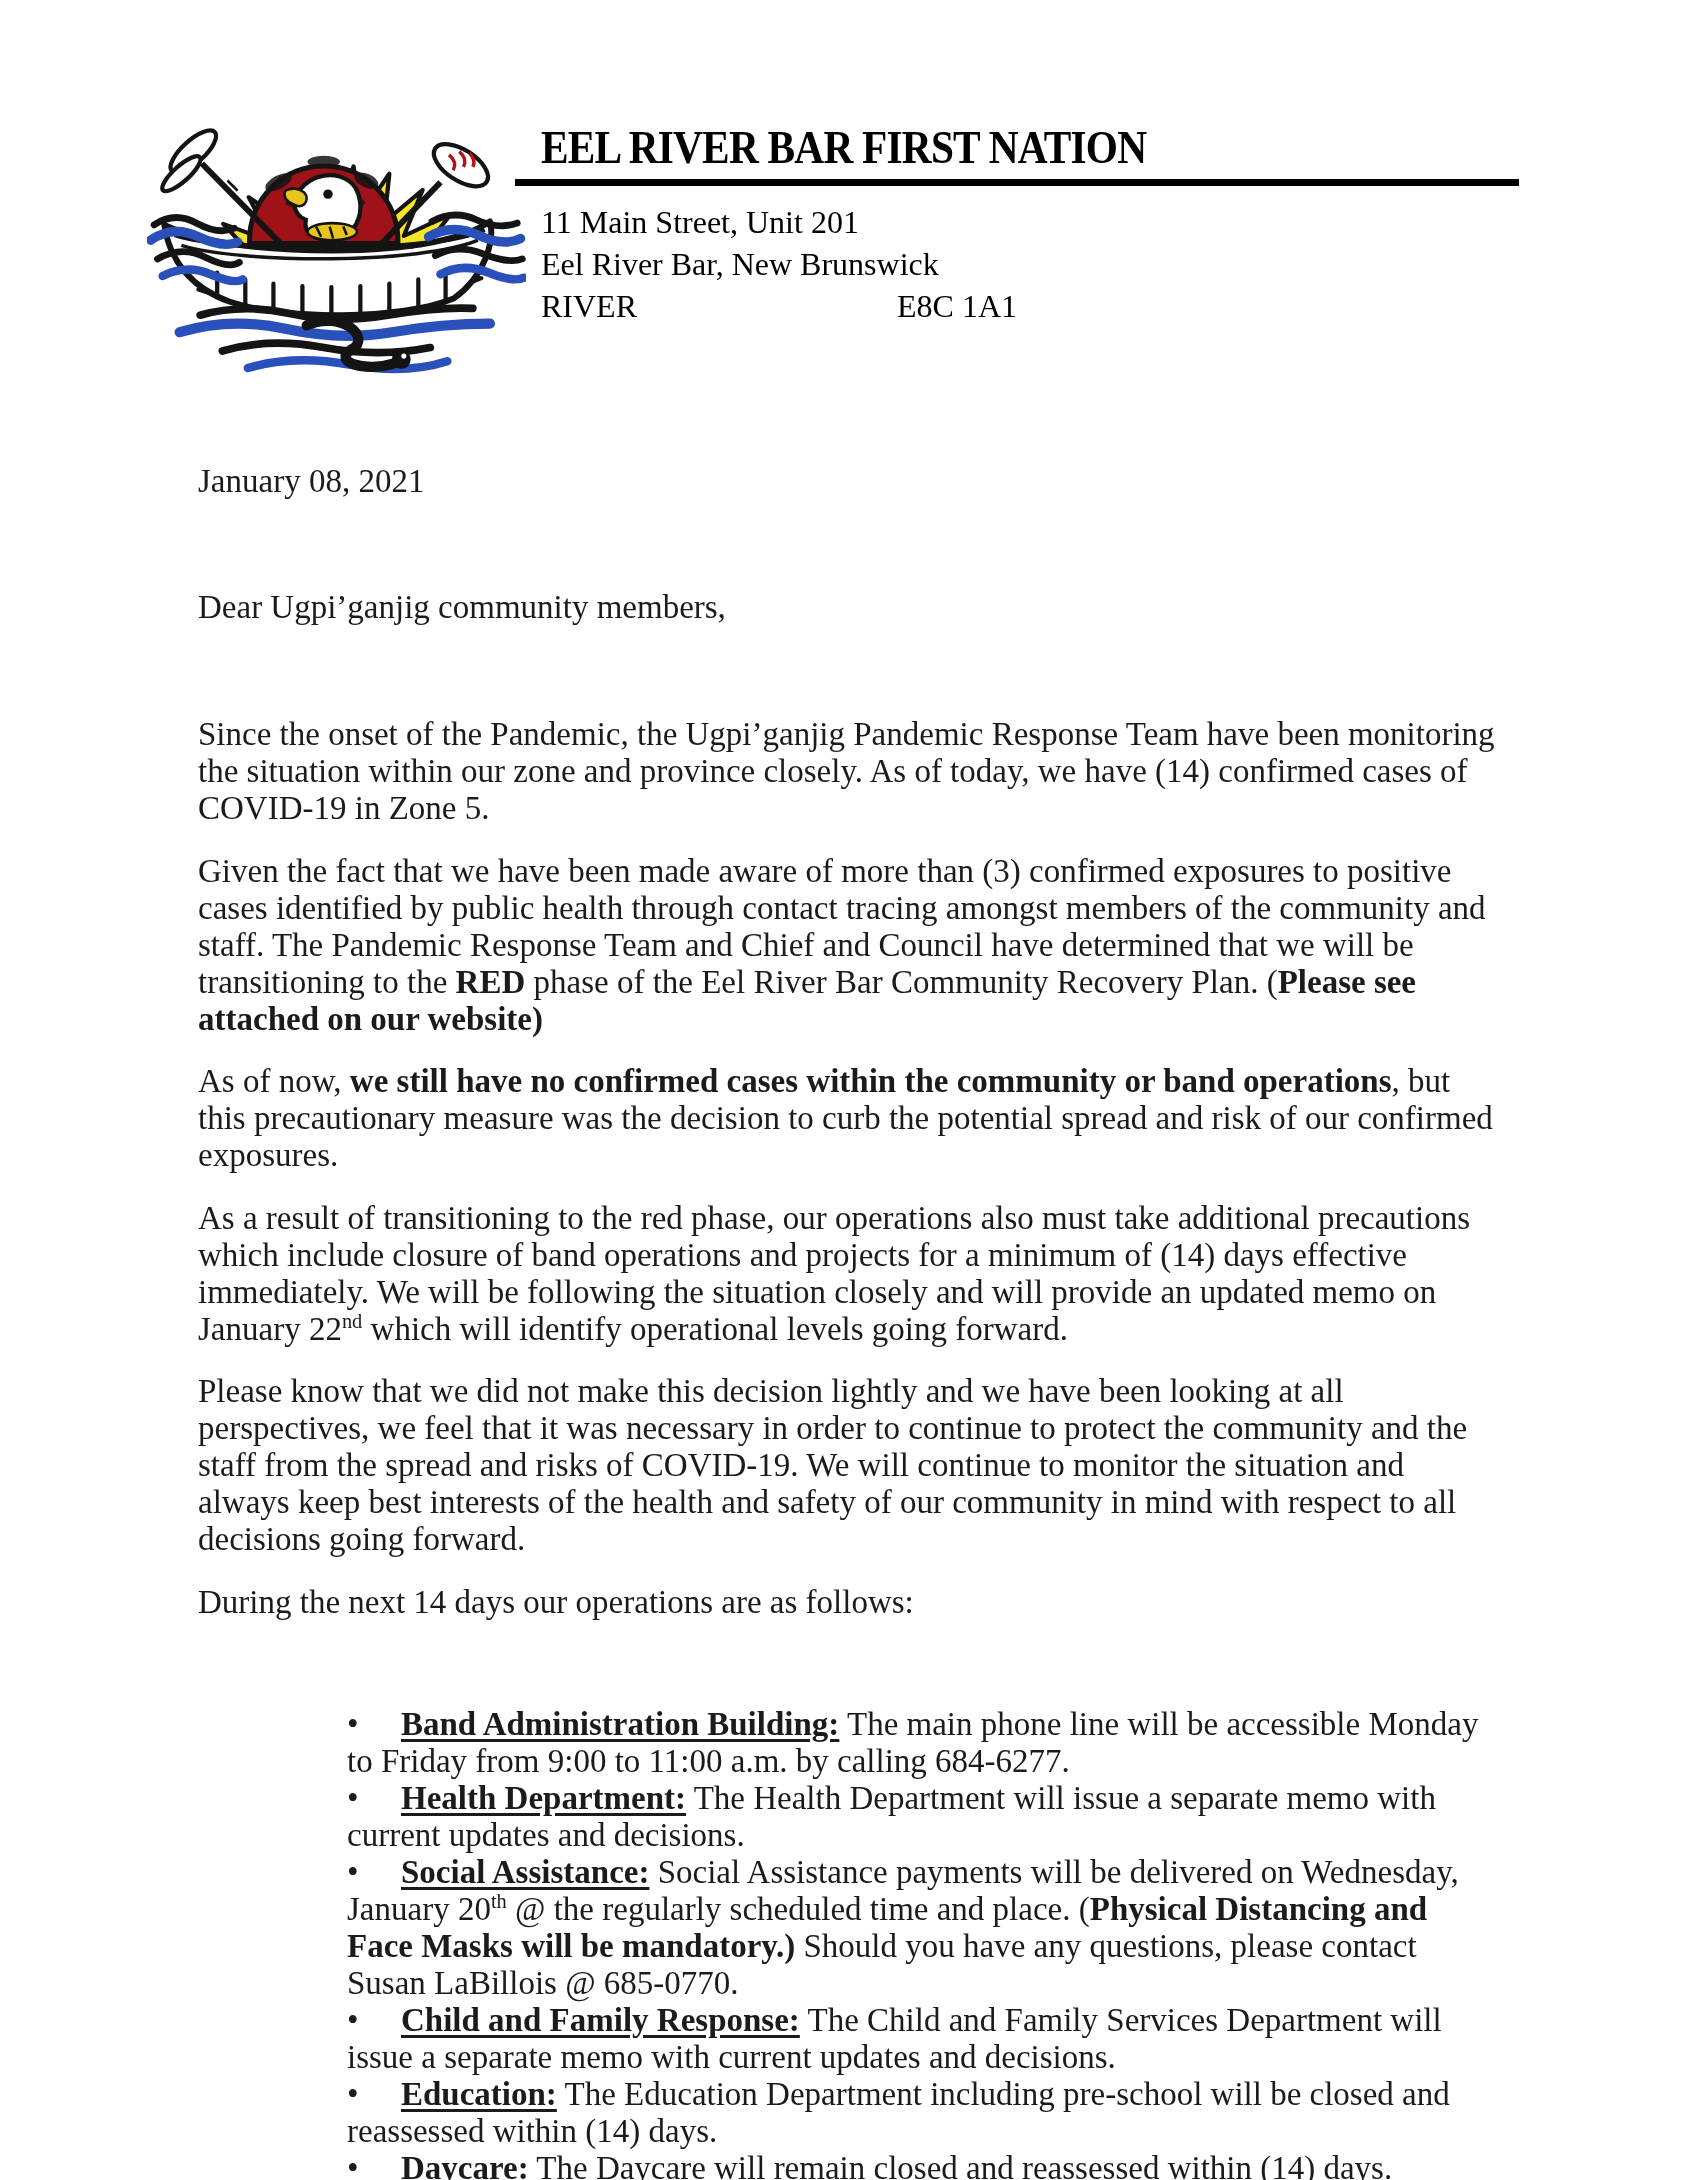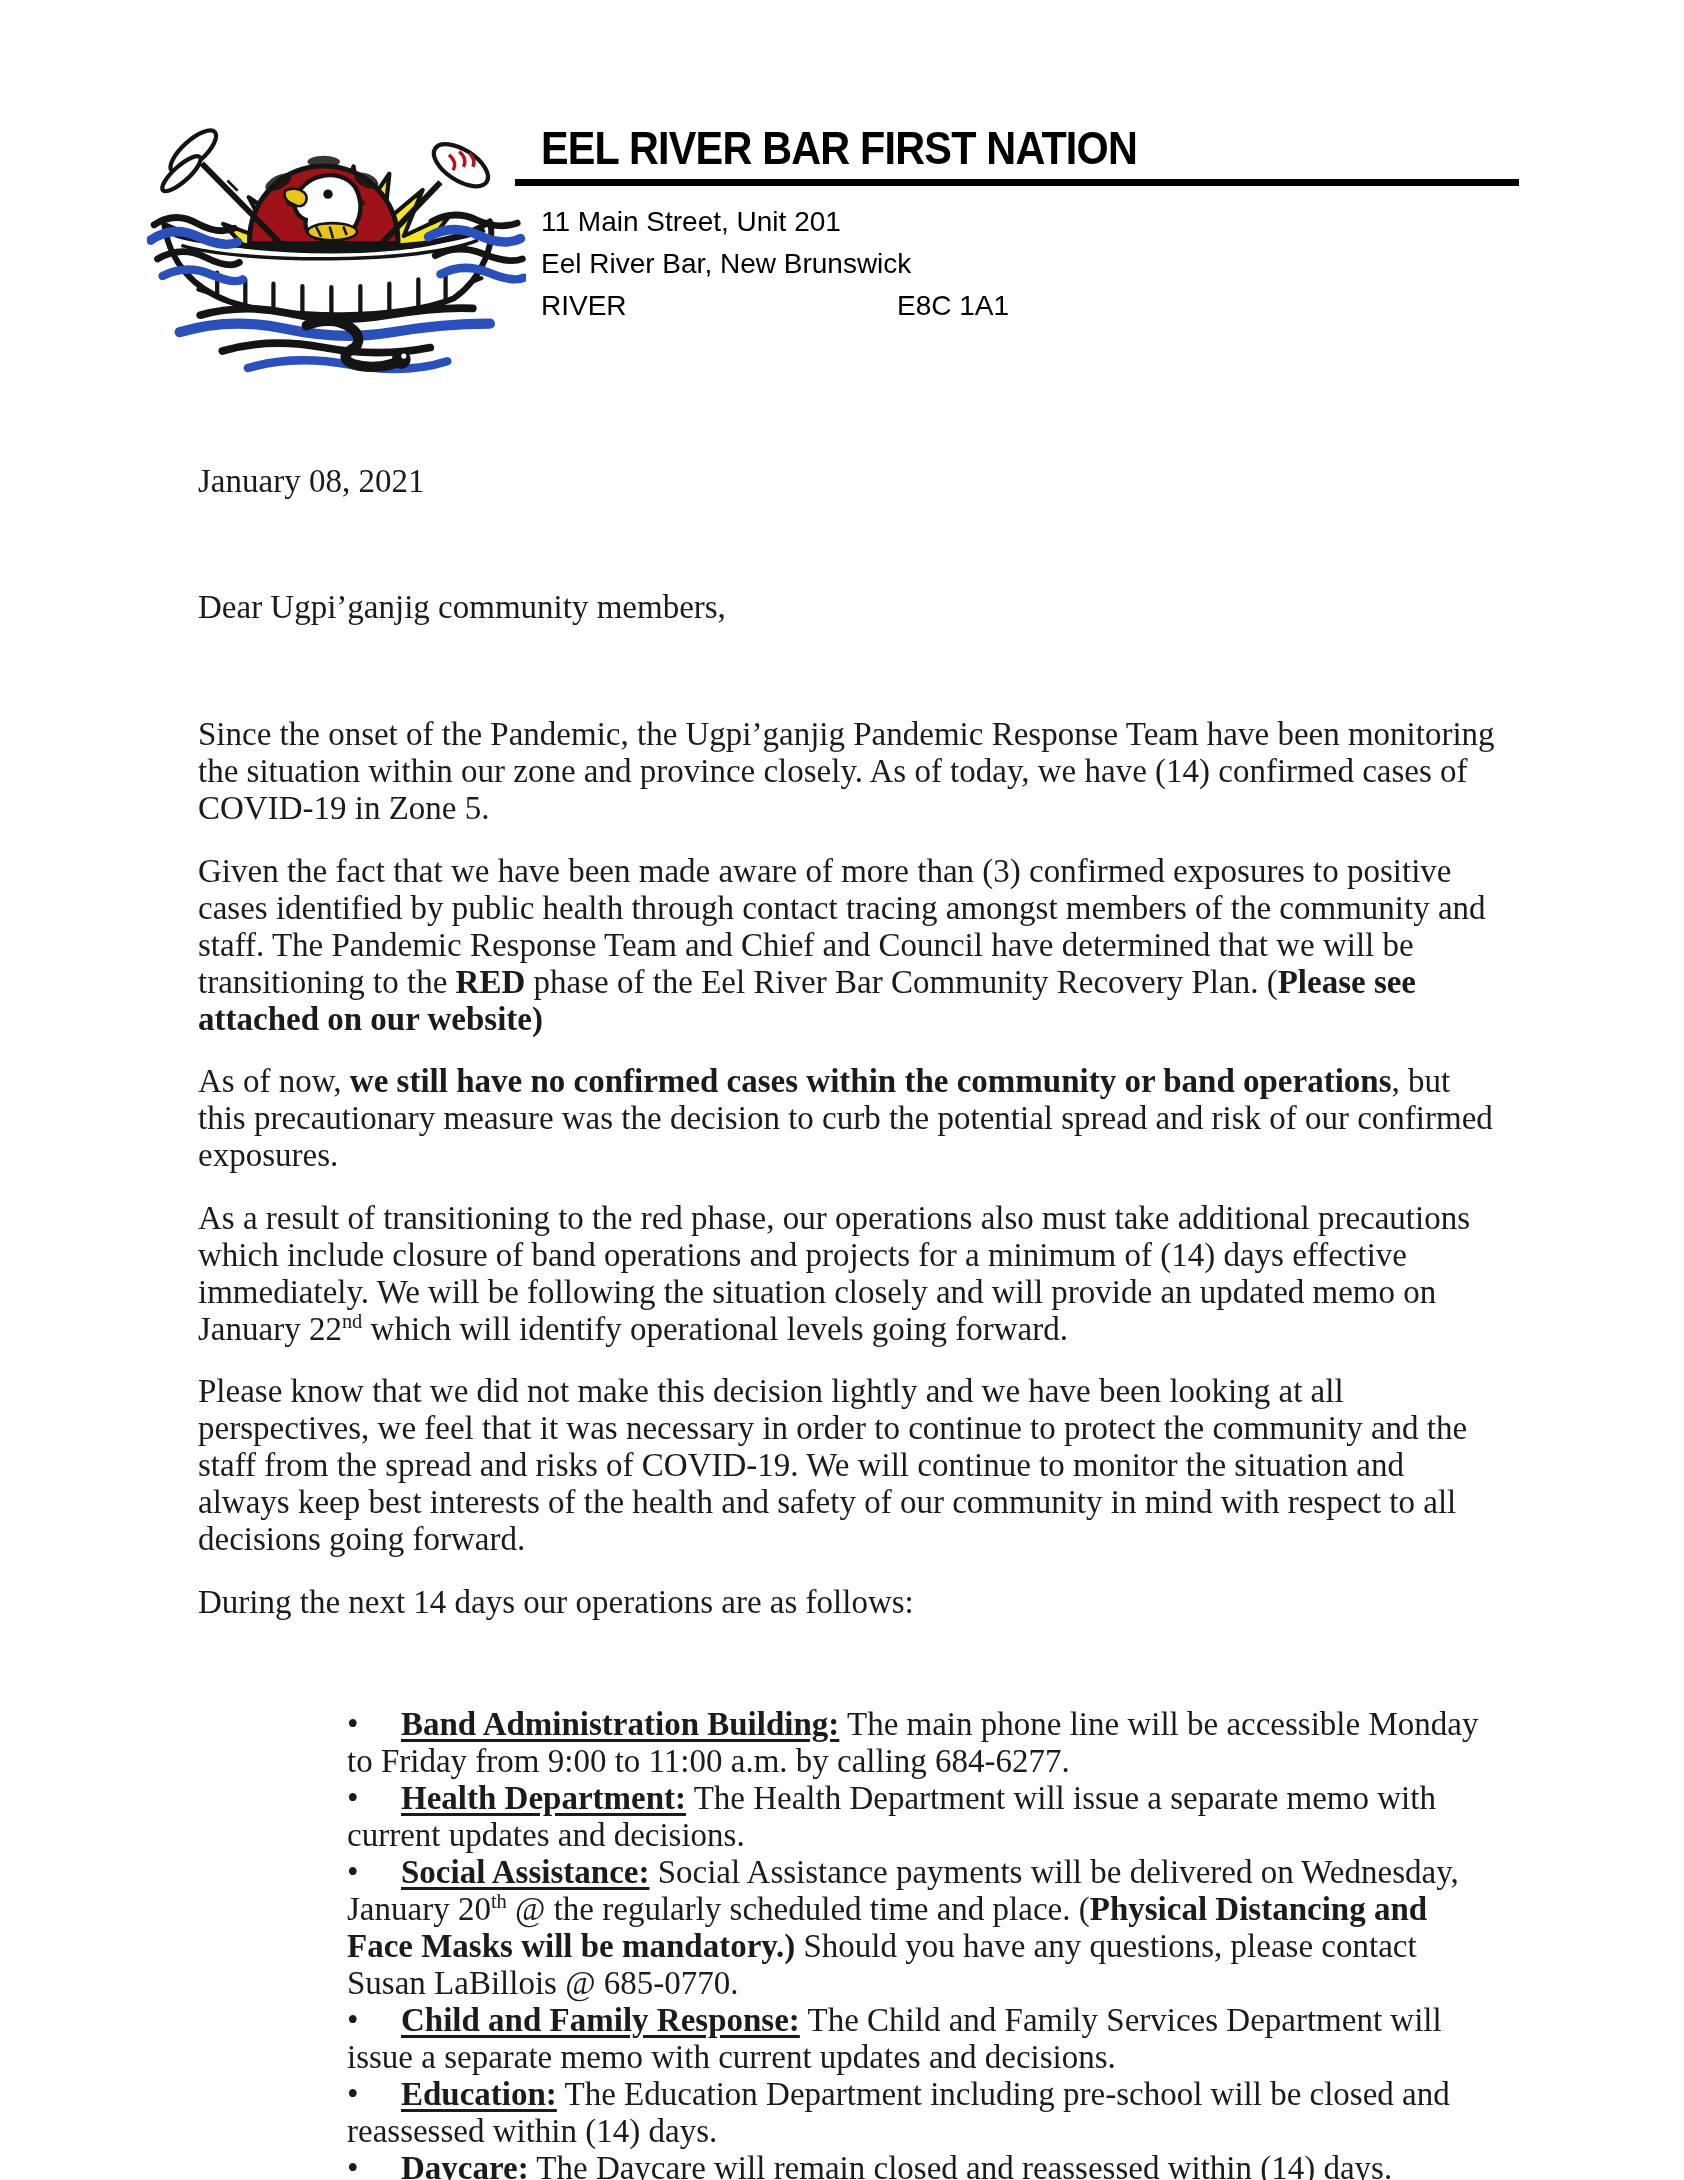--- a/index.html
+++ b/index.html
@@ -7,33 +7,33 @@
     position:relative;
     width:1685px;height:2181px;
     background:#ffffff;
     overflow:hidden;
     font-family:"Liberation Serif", serif;
     color:#1b1b1b;
   }
   
   .letterhead{position:absolute;left:147px;top:94px;width:1397px;}
   .logo{position:absolute;left:0;top:3.4px;}
-  .letterhead-right{position:absolute;left:394px;top:29px;width:1005px;font-family:Liberation Sans, sans-serif;}
+  .letterhead-right{position:absolute;left:394px;top:29px;width:1005px;font-family:Liberation Serif, serif;}
   .org-title{
     border-bottom:7.7px solid #000;
     margin-left:-25.6px;padding-left:25.6px;padding-bottom:6.8px;
     width:978px;white-space:nowrap;
   }
   .org-title span{
     display:inline-block;
     font-size:47px;line-height:49px;font-weight:bold;color:#000;
     letter-spacing:-0.9px;
     transform:scaleX(0.88);transform-origin:left center;
   }
-  .address{margin-top:15.3px;font-size:28px;line-height:42px;color:#000;}
+  .address{margin-top:15.3px;font-size:32px;line-height:42px;color:#000;}
   .addr-col{display:inline-block;width:356px;}
   
   .letter-body{position:absolute;left:198px;top:463px;width:1305px;font-size:33px;line-height:37px;}
   .date-line{margin:0 0 89px 0;}
   .salutation{margin:0 0 90px 0;}
   .para{margin:0 0 25.6px 0;}
   .ops-intro{margin:0 0 85px 0;}
   .bullets{margin-left:149px;width:1135px;line-height:37px;}
   .bullet-item{margin:0;}
   .bullet-dot{display:inline-block;width:54px;}

